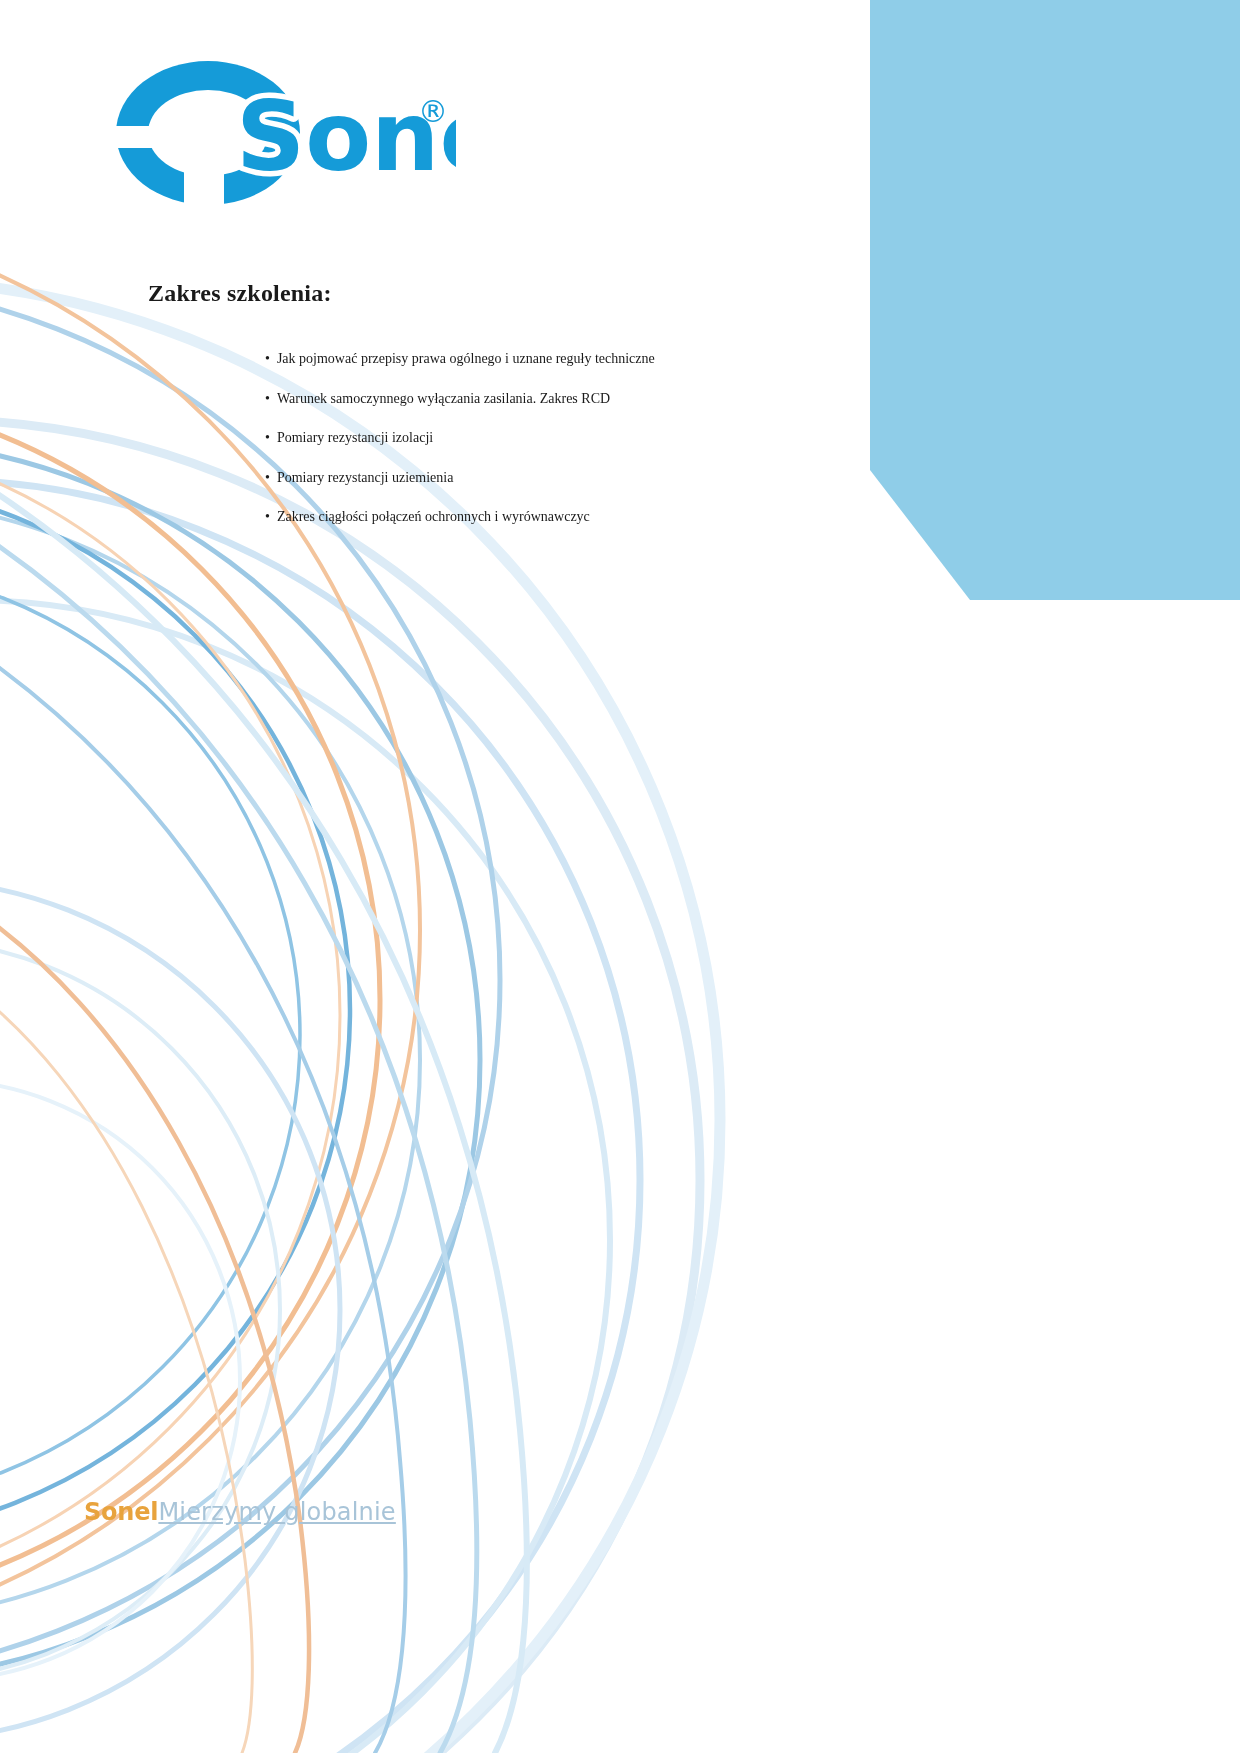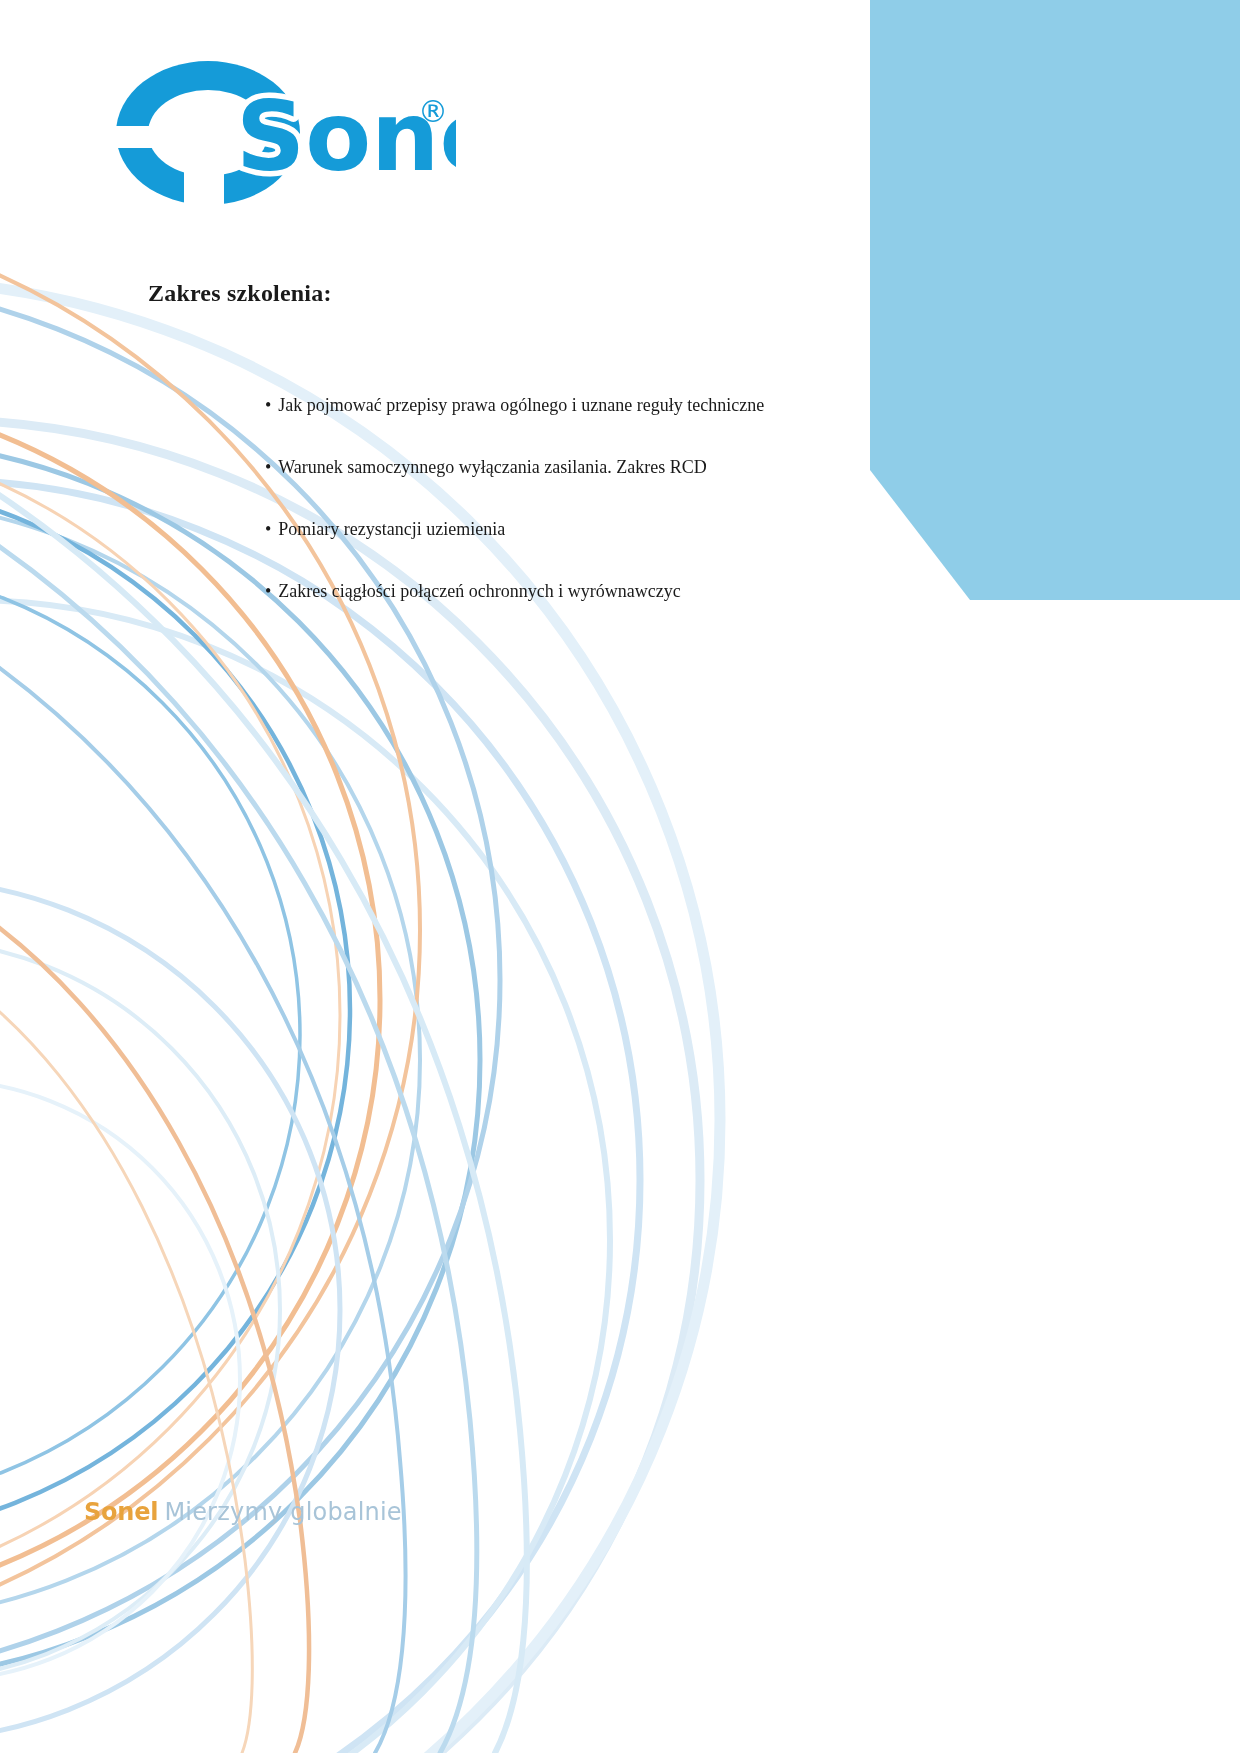--- a/index.html
+++ b/index.html
@@ -38,27 +38,26 @@
     letter-spacing:.2px;
     white-space:nowrap;
   }
 
   .bullet-list{
     position:absolute;
     left:265px;top:352px;
     width:700px;
   }
   .bullet-item{
-    font-size:18px;
+    font-size:14px;
     color:#1a1a1a;
     line-height:1.0;
     margin-bottom:25.5px;
     white-space:nowrap;
     letter-spacing:0px;
-    margin-top:44px;
   }
   .bullet-dot{margin-right:7px;}
 
   
   #footer{
     position:absolute;
     left:84px;top:1498px;
     z-index:5;
     white-space:nowrap;
     font-family:"DejaVu Sans", sans-serif;
@@ -67,21 +66,22 @@
     font-size:24px;
     font-weight:bold;
     color:#E8A33D;
     letter-spacing:-.2px;
   }
   #footer .tagline{
     font-size:24px;
     font-weight:normal;
     color:#A8C4D8;
     letter-spacing:.2px;
-    margin-left:6px;
+    margin-left:0;
+    text-decoration:underline;
   }
 </style>
 </head>
 <body>
 
 <div id="page">
 
   <svg id="bg-arcs" viewBox="0 0 1240 1753" width="1240" height="1753" xmlns="http://www.w3.org/2000/svg">
     <g fill="none" stroke-linecap="round">
 
@@ -147,20 +147,23 @@
     <div class="bullet-list">
 
       <div class="bullet-item">
         <span class="bullet-dot">•</span><span>Jak pojmować przepisy prawa ogólnego i uznane reguły techniczne</span>
       </div>
 
       <div class="bullet-item">
         <span class="bullet-dot">•</span><span>Warunek samoczynnego wyłączania zasilania. Zakres RCD</span>
       </div>
 
+      <div class="bullet-item">
+        <span class="bullet-dot">•</span><span>Pomiary rezystancji izolacji</span>
+      </div>
 
       <div class="bullet-item">
         <span class="bullet-dot">•</span><span>Pomiary rezystancji uziemienia</span>
       </div>
 
       <div class="bullet-item">
         <span class="bullet-dot">•</span><span>Zakres ciągłości połączeń ochronnych i wyrównawczyc</span>
       </div>
 
     </div>

